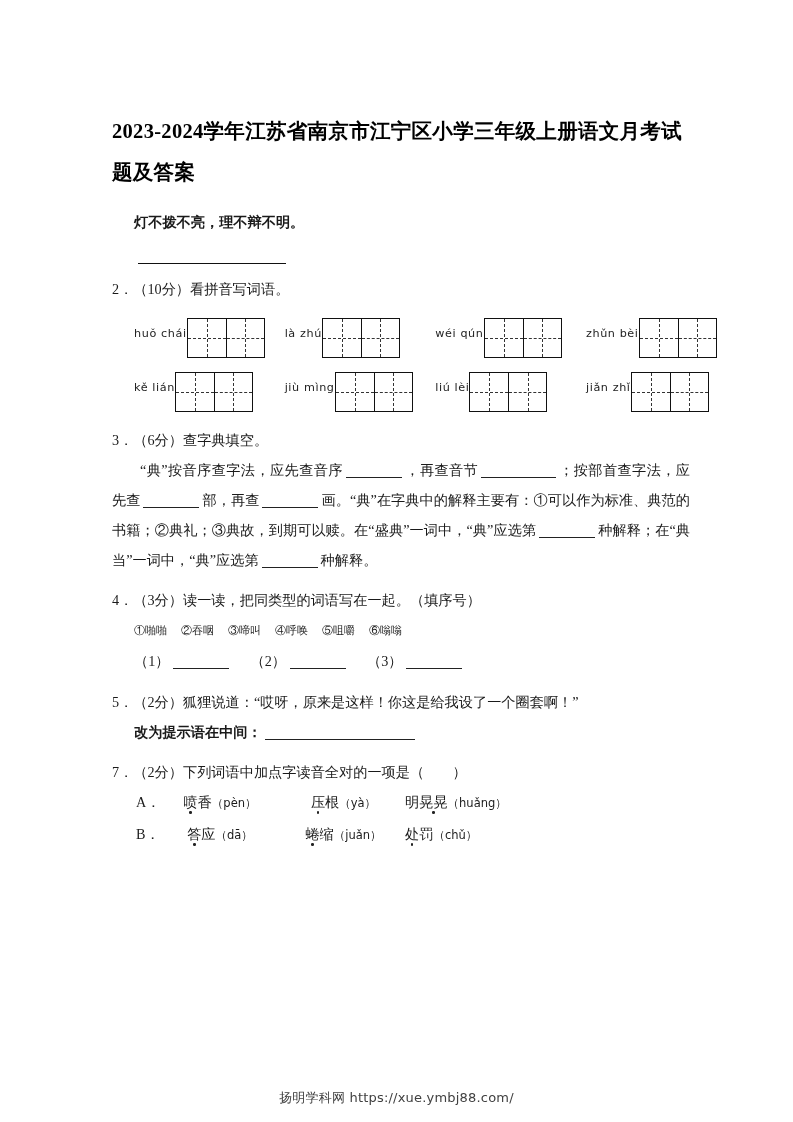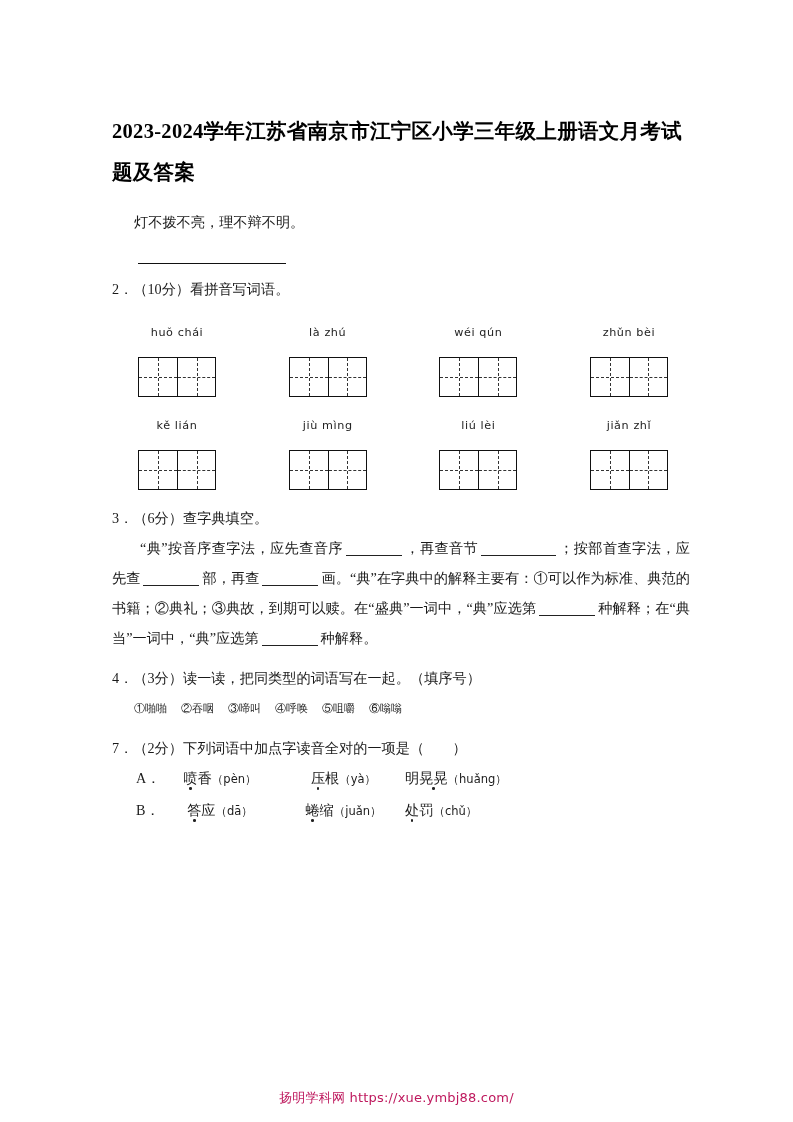--- a/index.html
+++ b/index.html
@@ -48,21 +48,21 @@
     font-size: 14.2px;
     line-height: 29px;
     white-space: nowrap;
   }
   .q-body {
     font-size: 14.2px;
     line-height: 30px;
     text-align: justify;
   }
   .indent-1 { text-indent: 28px; }
-  .pad-1 { padding-left: 22px; }
+  .pad-1 { padding-left: 22px; font-weight: bold; }
 
   
   .blank {
     display: inline-block;
     border-bottom: 1.2px solid #222;
     height: 15px;
     vertical-align: -3px;
     margin: 0 3px;
   }
   .b-sm { width: 56px; }
@@ -80,21 +80,20 @@
   
   .pinyin-block { margin-top: 14px; }
   .pinyin-row {
     display: flex;
     justify-content: space-between;
     padding: 0 18px 0 22px;
     margin-bottom: 14px;
   }
   .pinyin-item {
     display: flex;
-    flex-direction: column;
     align-items: center;
     width: 86px;
   }
   .pinyin-text {
     font-family: "DejaVu Sans", sans-serif;
     font-size: 11.2px;
     letter-spacing: 0.6px;
     margin-bottom: 9px;
     white-space: nowrap;
     color: #222;
@@ -183,21 +182,21 @@
 
   
   .watermark {
     position: absolute;
     left: 0;
     top: 1073px;
     width: 793px;
     text-align: center;
     font-family: "DejaVu Sans", sans-serif;
     font-size: 13px;
-    color: #be185d;
+    color: #404040;
     letter-spacing: 0.2px;
   }
 </style>
 </head>
 <body>
 
 <div class="page">
   <div class="content">
 
     <h1 class="doc-title">2023-2024学年江苏省南京市江宁区小学三年级上册语文月考试题及答案</h1>
@@ -277,22 +276,27 @@
     </div>
 
     <div class="q">
       <div class="q-stem">3．（6分）查字典填空。</div>
       <div class="q-body indent-1"><span>“典”按音序查字法，应先查音序</span><span class="blank b-sm"></span><span>，再查音节</span><span class="blank b-md"></span><span>；按部首查字法，应先查</span><span class="blank b-sm"></span><span>部，再查</span><span class="blank b-sm"></span><span>画。“典”在字典中的解释主要有：①可以作为标准、典范的书籍；②典礼；③典故，到期可以赎。在“盛典”一词中，“典”应选第</span><span class="blank b-sm"></span><span>种解释；在“典当”一词中，“典”应选第</span><span class="blank b-sm"></span><span>种解释。</span></div>
     </div>
 
     <div class="q">
       <div class="q-stem">4．（3分）读一读，把同类型的词语写在一起。（填序号）</div>
       <div class="opt-inline"><span class="oi">①啪啪</span><span class="oi">②吞咽</span><span class="oi">③啼叫</span><span class="oi">④呼唤</span><span class="oi">⑤咀嚼</span><span class="oi">⑥嗡嗡</span></div>
-    </div>
-
+      <div class="fill-row"><span class="grp"><span class="lbl">（1）</span><span class="blank b-sm"></span></span><span class="grp"><span class="lbl">（2）</span><span class="blank b-sm"></span></span><span class="grp"><span class="lbl">（3）</span><span class="blank b-sm"></span></span></div>
+    </div>
+
+    <div class="q">
+      <div class="q-stem">5．（2分）狐狸说道：“哎呀，原来是这样！你这是给我设了一个圈套啊！”</div>
+      <div class="q-body pad-1"><span>改为提示语在中间：</span><span class="blank b-xl"></span></div>
+    </div>
 
 
     <div class="q">
       <div class="q-stem">7．（2分）下列词语中加点字读音全对的一项是（　　）</div>
 
       <div class="choice-line">
         <span class="choice-letter">A．</span>
         <span class="choice-item ci-1"><span></span><span class="emph">喷</span><span>香</span><span class="py">（pèn）</span></span>
         <span class="choice-item ci-2"><span></span><span class="emph">压</span><span>根</span><span class="py">（yà）</span></span>
         <span class="choice-item"><span>明</span><span class="emph">晃晃</span><span></span><span class="py">（huǎng）</span></span>

